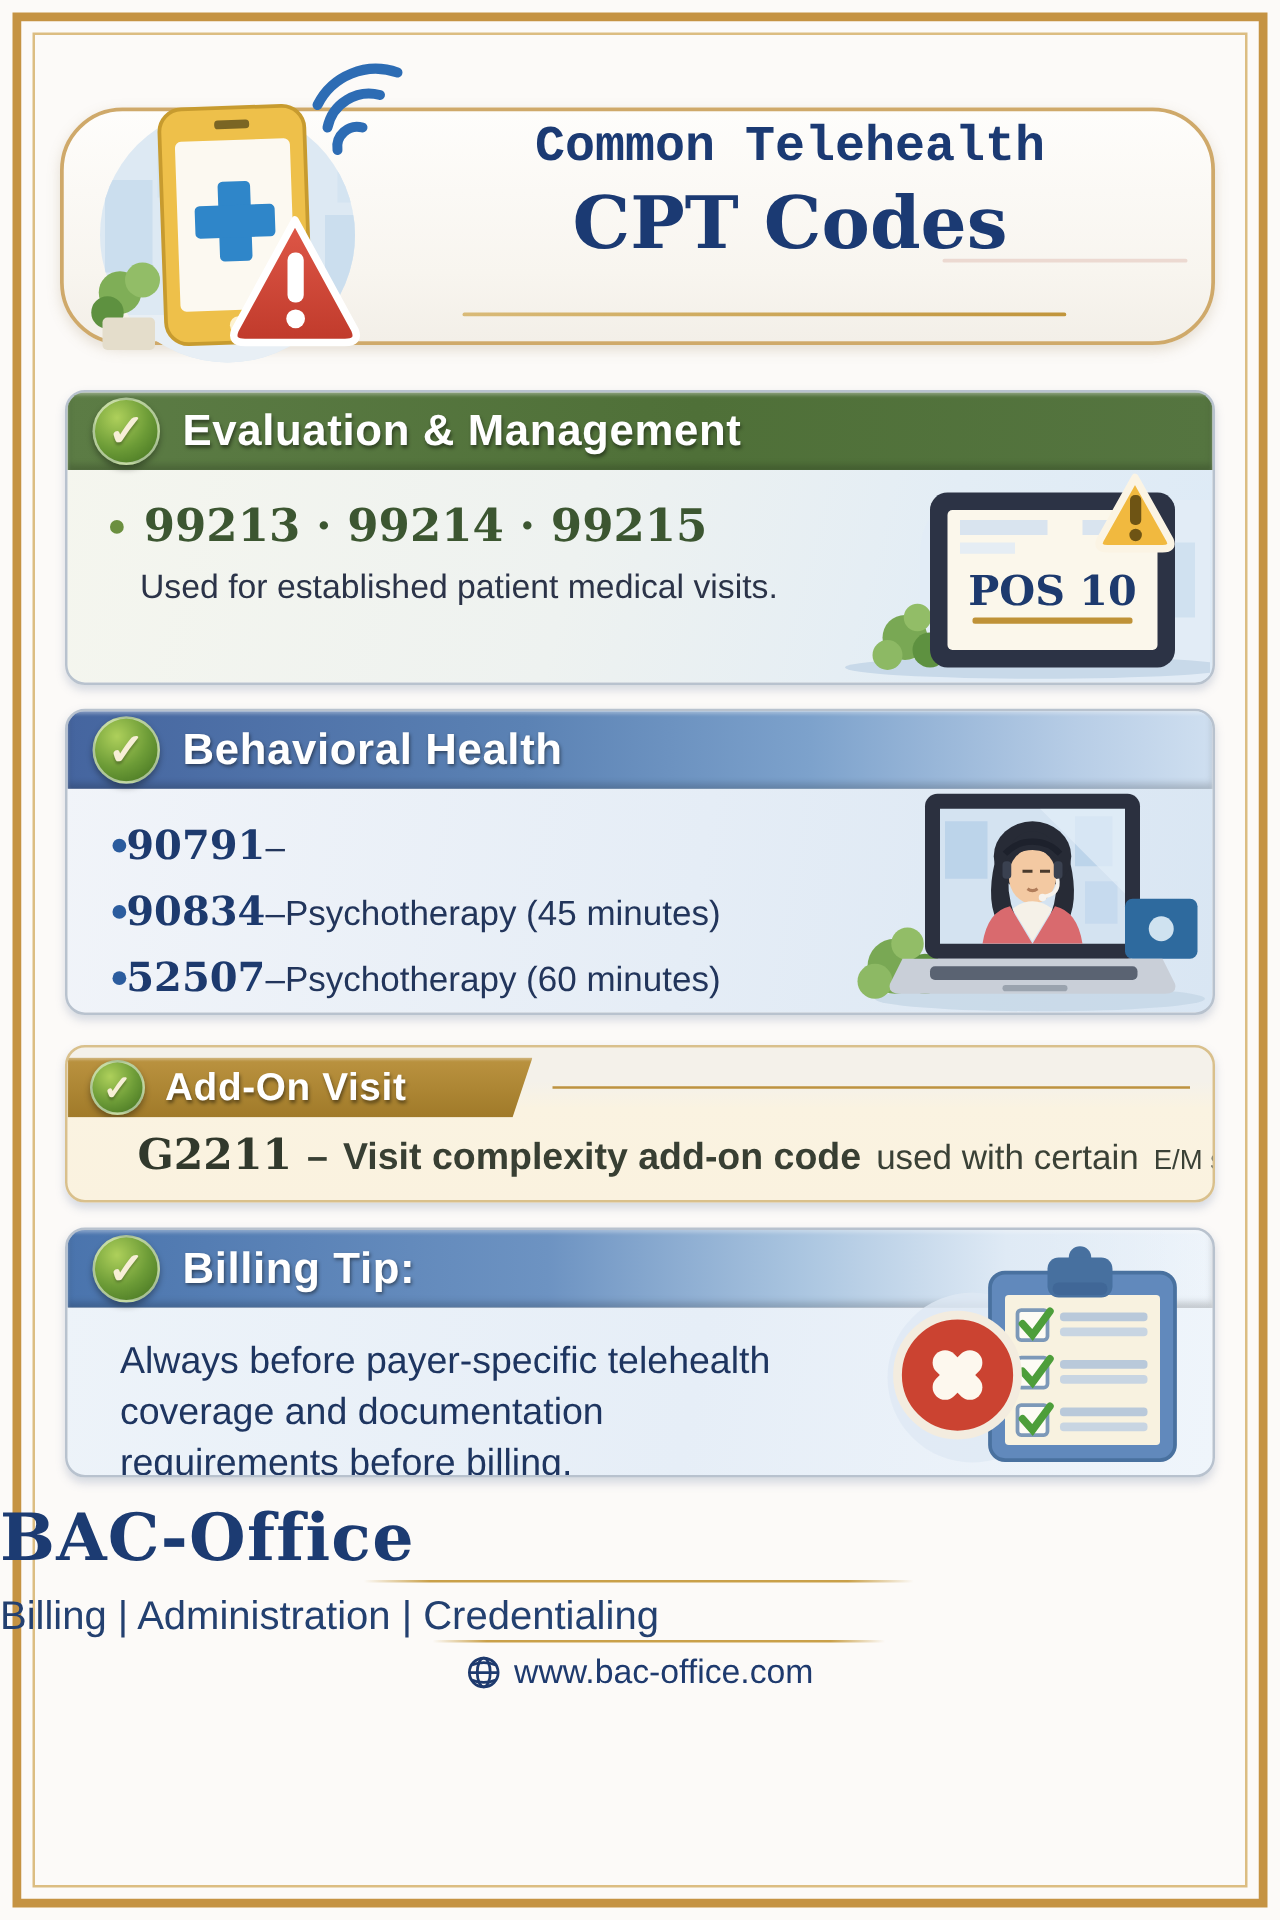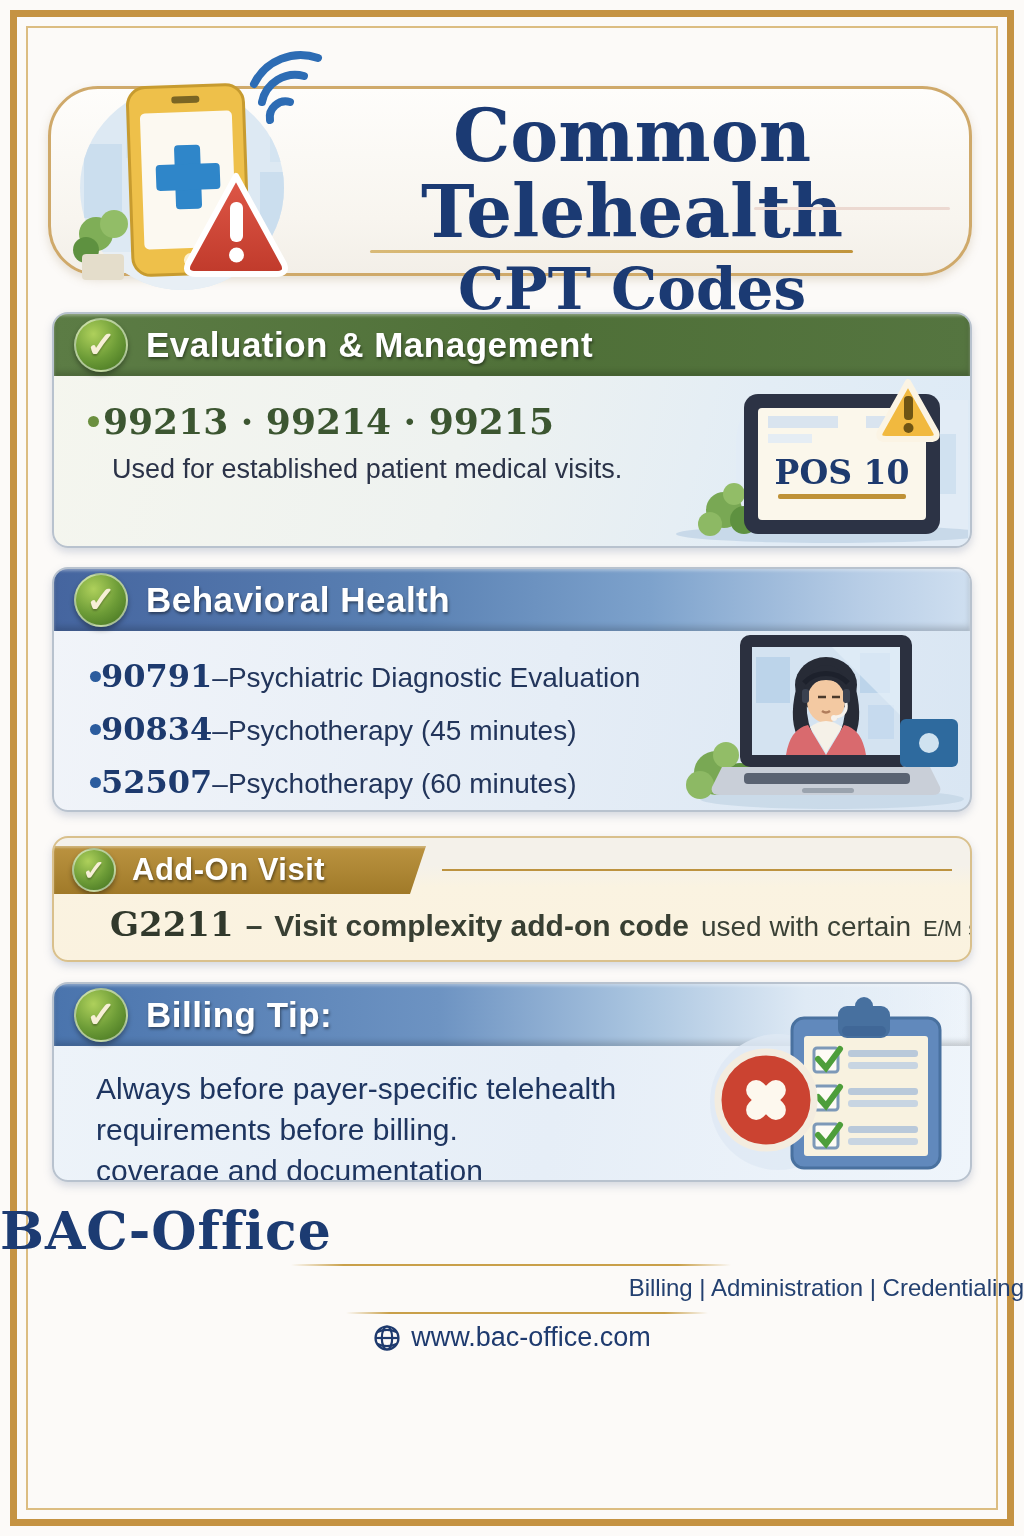--- a/index.html
+++ b/index.html
@@ -19,21 +19,21 @@
     position:absolute; left:48px; top:86px; width:924px; height:190px;
     border-radius:50px; border:3px solid #cfa96a;
     background:linear-gradient(180deg,#fefdfb 0%,#f8f5ef 70%,#f3efe8 100%);
     box-shadow:0 4px 10px rgba(160,140,100,.25);
   }
   .header-illustration { position:absolute; left:34px; top:56px; width:322px; height:234px; overflow:visible; }
   .header-titles {
     position:absolute; left:320px; top:98px; width:624px; text-align:center;
     font-family:"DejaVu Serif", serif; font-weight:bold; color:#1b3a73;
   }
-  .header-titles .t1 { font-size:72px; line-height:1.06; }
+  .header-titles .t1 { font-size:40px; line-height:1.06;font-family:Liberation Mono, monospace; }
   .header-titles .t2 { font-size:58px; line-height:1.06; margin-top:8px; }
   .title-side-line { position:absolute; left:754px; top:207px; width:196px; height:3px; background:#ecd9d1; border-radius:2px; }
   .title-underline { position:absolute; left:370px; top:250px; width:483px; height:3px; background:linear-gradient(90deg,#d9ba78,#c1953c); border-radius:2px; }
 
   
   .card {
     position:absolute; left:52px; width:920px;
     border-radius:16px; overflow:hidden;
     box-shadow:0 4px 8px rgba(110,130,160,.28);
   }
@@ -52,21 +52,21 @@
     box-shadow:0 3px 5px rgba(0,0,0,.35);
     display:flex; align-items:center; justify-content:center;
     color:#f7efd7; font-size:36px; font-weight:bold;
     text-shadow:0 2px 2px rgba(0,0,0,.25);
   }
 
   
   .card-em { top:312px; height:236px; border:2px solid #b8c2ce;
     background:linear-gradient(105deg,#f5f6ee 0%,#eef2f0 45%,#e3edf5 75%,#ddeaf6 100%); }
   .bar-green { background:linear-gradient(90deg,#5c7c45 0%,#4f7038 55%,#557540 100%); }
-  .em-codes { position:absolute; left:34px; top:86px; display:flex; align-items:center; gap:4px; }
+  .em-codes { position:absolute; left:34px; top:86px; display:flex; align-items:center; gap:16px; }
   .em-bullet { width:11px; height:11px; border-radius:50%; background:#6b8f3f; }
   .em-codes-text { font-family:"DejaVu Serif", serif; font-weight:bold; font-size:36px; color:#3c5631; }
   .em-desc { position:absolute; left:58px; top:140px; font-size:27px; color:#2b3348; }
   .em-illustration { position:absolute; right:2px; bottom:0; width:352px; height:172px; }
 
   
   .card-bh { top:567px; height:245px; border:2px solid #b8c2ce;
     background:linear-gradient(100deg,#f1f4f9 0%,#e5edf6 55%,#d9e6f3 100%); }
   .bar-blue { background:linear-gradient(90deg,#45659f 0%,#5b82b4 40%,#7da2cc 65%,#b7cde6 88%,#cfdff0 100%); }
   .bh-items { position:absolute; left:36px; top:88px; }
@@ -104,22 +104,22 @@
     position:relative; z-index:1; }
   .bt-text { position:absolute; left:42px; top:84px; z-index:1; }
   .bt-line { font-size:30px; color:#1e3560; line-height:1.37; }
   .bt-illustration { position:absolute; right:12px; top:8px; width:250px; height:184px; z-index:2; }
 
   
   .footer-brand { position:absolute; top:1200px; left:0; width:100%; text-align:left;
     font-family:"DejaVu Serif", serif; font-weight:bold; font-size:52px; color:#1c3b72; letter-spacing:1px; }
   .gold-line-1 { position:absolute; left:291px; top:1264px; width:440px; height:2px;
     background:linear-gradient(90deg,rgba(201,160,74,0),#c9a04a 12%,#c9a04a 88%,rgba(201,160,74,0)); }
-  .footer-services { position:absolute; top:1274px; left:0; width:100%; text-align:right;
-    font-size:24px; color:#234070; }
+  .footer-services { position:absolute; top:1274px; left:0; width:100%; text-align:left;
+    font-size:32px; color:#234070; }
   .gold-line-2 { position:absolute; left:346px; top:1312px; width:362px; height:2px;
     background:linear-gradient(90deg,rgba(201,160,74,0),#c9a04a 12%,#c9a04a 88%,rgba(201,160,74,0)); }
   .footer-site { position:absolute; top:1322px; left:0; width:100%;
     display:flex; align-items:center; justify-content:center; gap:10px;
     font-size:27px; color:#1e3a6e; }
 </style>
 </head>
 <body>
 
 <div class="frame-outer"></div>
@@ -226,21 +226,20 @@
     <div class="check-circle">
       <span>✓</span>
     </div>
     <div class="sec-title">Behavioral Health</div>
   </div>
   <div class="bh-items">
     <div class="bh-row">
       <span class="bh-dot"></span>
       <span class="bh-code">90791</span>
       <span class="bh-sep">–</span>
-      <span class="bh-label">Psychiatric Diagnostic Evaluation</span>
     </div>
     <div class="bh-row">
       <span class="bh-dot"></span>
       <span class="bh-code">90834</span>
       <span class="bh-sep">–</span>
       <span class="bh-label">Psychotherapy (45 minutes)</span>
     </div>
     <div class="bh-row">
       <span class="bh-dot"></span>
       <span class="bh-code">52507</span>
@@ -317,22 +316,22 @@
 
 <div class="card card-bt">
   <div class="bar bar-blue-fade">
     <div class="check-circle">
       <span>✓</span>
     </div>
     <div class="sec-title">Billing Tip:</div>
   </div>
   <div class="bt-text">
     <div class="bt-line">Always before payer-specific telehealth</div>
+    <div class="bt-line">coverage and documentation</div>
     <div class="bt-line">requirements before billing.</div>
-    <div class="bt-line">coverage and documentation</div>
   </div>
 
   <svg class="bt-illustration" viewBox="0 0 250 184">
     <circle cx="70" cy="110" r="68" fill="#dfe9f4" opacity=".8"></circle>
     <g>
       <circle cx="156" cy="14" r="9" fill="#47709f"></circle>
       <rect x="84" y="26" width="148" height="150" rx="12" fill="#6189bc" stroke="#49719f" stroke-width="3"></rect>
       <rect x="96" y="44" width="124" height="120" rx="3" fill="#f8f2e0"></rect>
       <rect x="130" y="14" width="52" height="32" rx="9" fill="#47709f"></rect>
       <rect x="134" y="34" width="44" height="10" rx="5" fill="#3a618f" opacity=".55"></rect>

